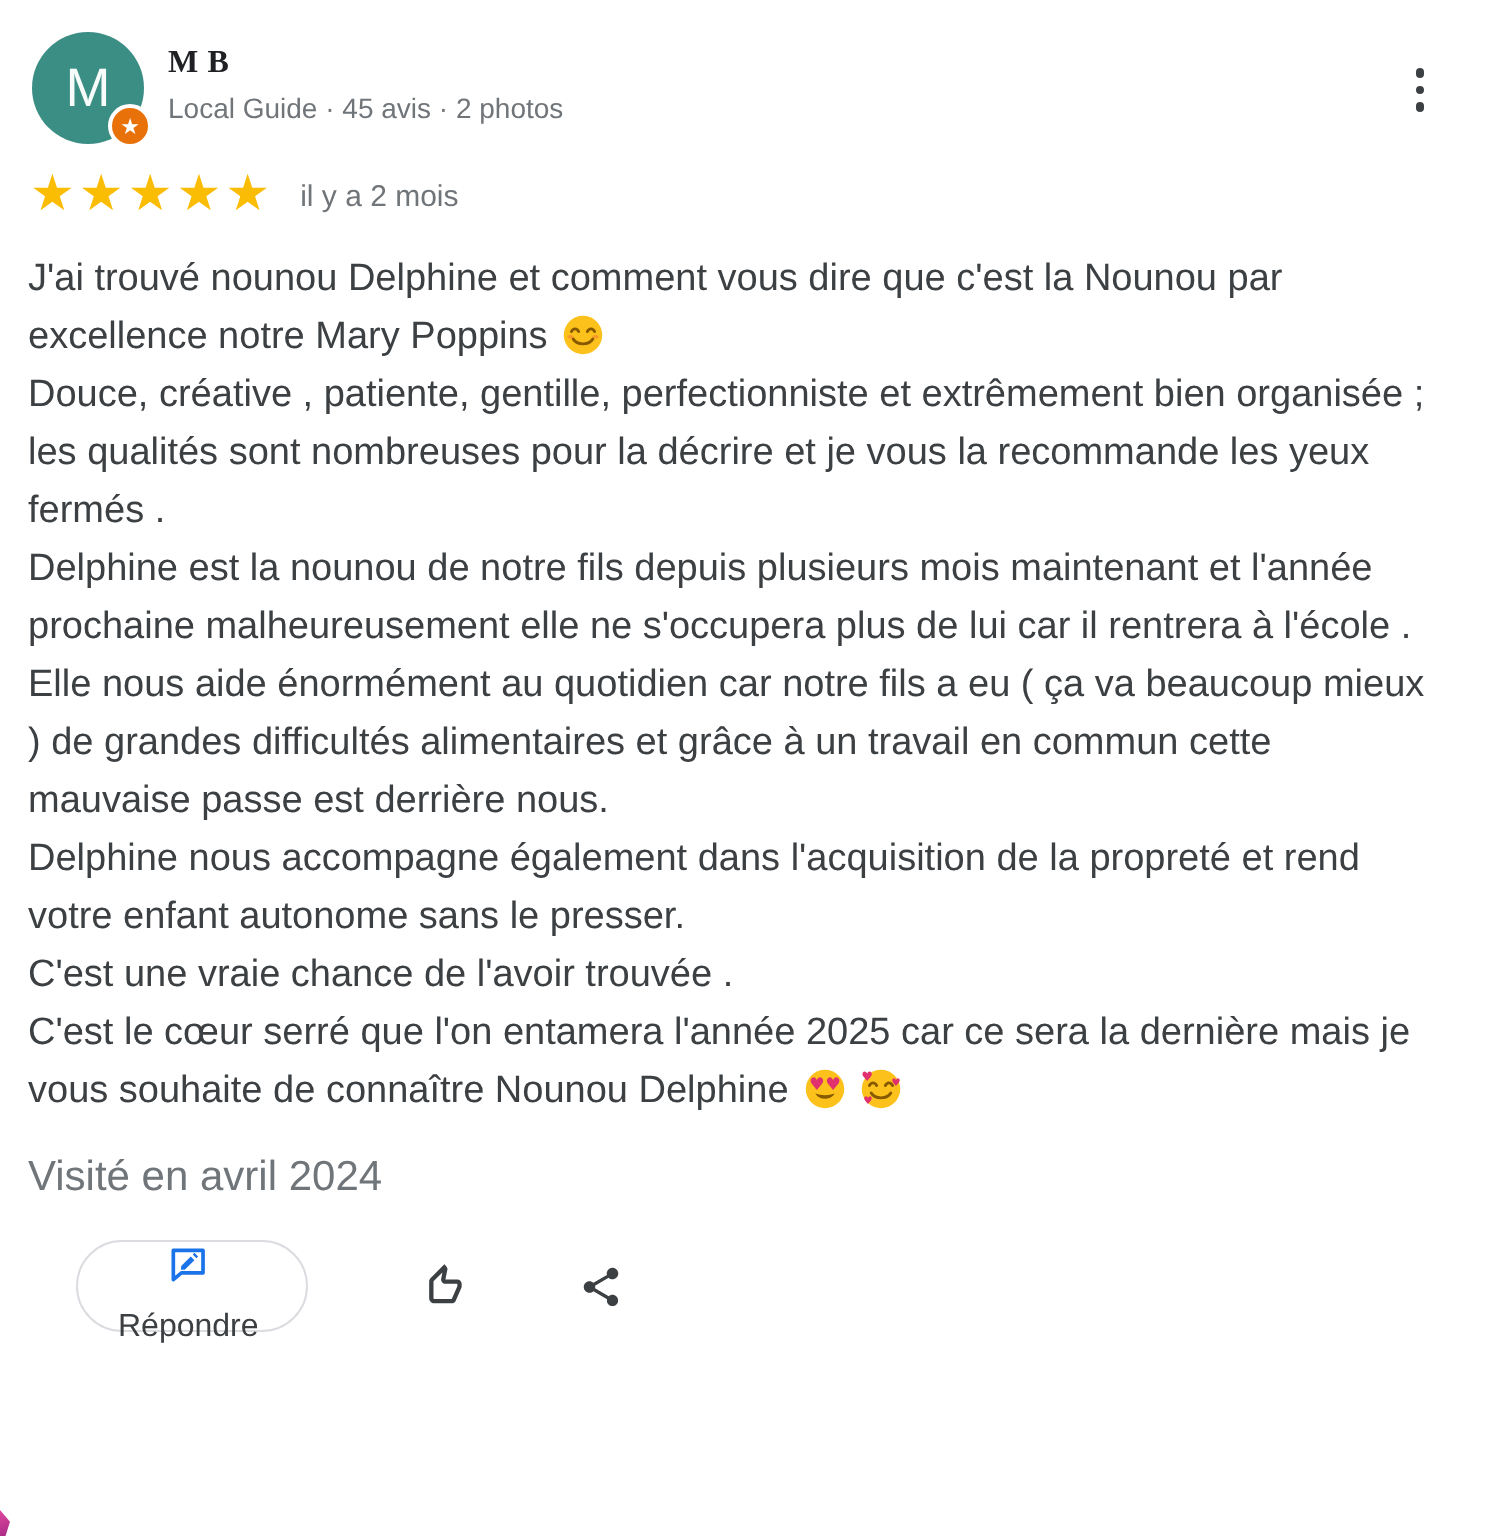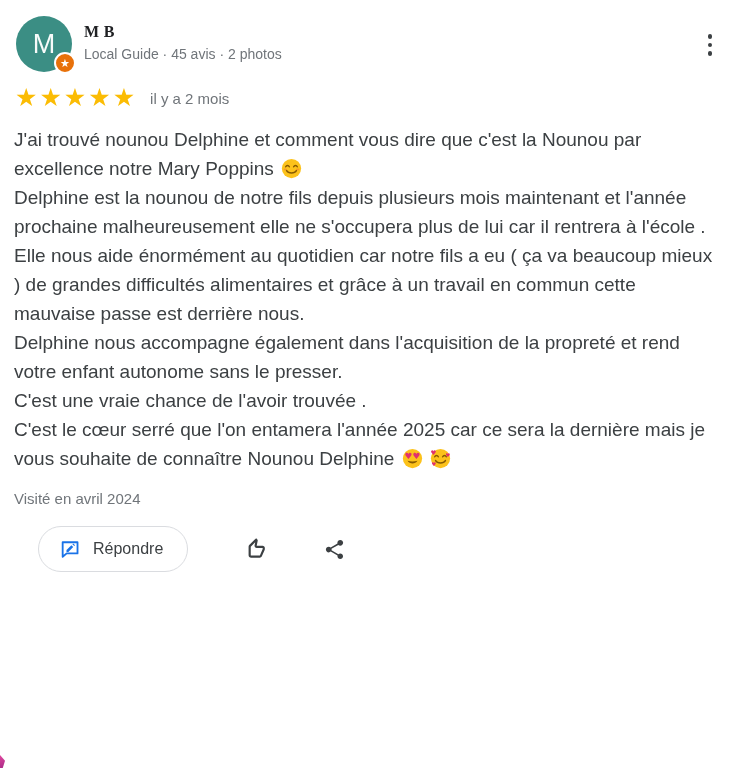--- a/index.html
+++ b/index.html
@@ -25,27 +25,27 @@
   
   .rating-row { display:flex; align-items:center; margin-top:13px; margin-left:1px; }
   .stars { color:#fbbc04; font-size:25px; letter-spacing:2px; line-height:1; }
   .time-ago { font-size:15px; color:#70757a; margin-left:13px; margin-top:2px; }
 
   
   .review-text { margin-top:15px; width:708px; font-size:19px; line-height:29px; color:#3c4043; }
   .para { }
   .emoji { vertical-align:-4px; margin-left:2px; }
 
-  .visited { margin-top:17px; font-size:15px; color:#70757a; }
+  .visited { margin-top:17px; font-size:21px; color:#70757a; }
 
   
   .actions { display:flex; align-items:center; margin-top:19px; margin-left:24px; }
   .reply-btn { display:flex; align-items:center; gap:12px; height:46px; padding:0 24px 0 20px;
                border:1px solid #dadce0; border-radius:24px; background:#fff; cursor:pointer;
-               font-family:"Liberation Sans", sans-serif; }
+               font-family:"Liberation Sans", sans-serif;flex-direction:column; }
   .reply-label { font-size:16px; color:#3c4043; }
   .icon-btn { background:none; border:none; cursor:pointer; padding:6px; display:flex; align-items:center; }
   .like-btn { margin-left:47px; }
   .share-btn { margin-left:44px; }
 
   .bottom-sliver { position:absolute; left:0; bottom:0; width:5px; height:13px;
                    background:linear-gradient(160deg,#e0479e,#a82a86); clip-path:polygon(0 0,100% 45%,55% 100%,0 100%); }
 </style>
 </head>
 <body>
@@ -75,20 +75,21 @@
 
   <div class="review-text">
     <div class="para rich-text">J'ai trouvé nounou Delphine et comment vous dire que c'est la Nounou par excellence notre Mary Poppins <svg class="emoji" width="21" height="21" viewBox="0 0 24 24">
           <circle cx="12" cy="12" r="11" fill="#FCC21B"></circle>
           <path d="M5.4 10c.9-2 3.2-2 4.1 0" fill="none" stroke="#875a00" stroke-width="1.7" stroke-linecap="round"></path>
           <path d="M14.5 10c.9-2 3.2-2 4.1 0" fill="none" stroke="#875a00" stroke-width="1.7" stroke-linecap="round"></path>
           <path d="M6.4 14.3c2.2 3.7 9 3.7 11.2 0" fill="none" stroke="#875a00" stroke-width="1.7" stroke-linecap="round"></path>
           <ellipse cx="4.8" cy="13" rx="1.7" ry="1" fill="#f77b36" opacity=".6"></ellipse>
           <ellipse cx="19.2" cy="13" rx="1.7" ry="1" fill="#f77b36" opacity=".6"></ellipse>
         </svg></div>
+    <div class="para rich-text">Douce, créative , patiente, gentille, perfectionniste et extrêmement bien organisée ; les qualités sont nombreuses pour la décrire et je vous la recommande les yeux fermés .</div>
     <div class="para rich-text">Delphine est la nounou de notre fils depuis plusieurs mois maintenant et l'année prochaine malheureusement elle ne s'occupera plus de lui car il rentrera à l'école .</div>
     <div class="para rich-text">Elle nous aide énormément au quotidien car notre fils a eu ( ça va beaucoup mieux ) de grandes difficultés alimentaires et grâce à un travail en commun cette mauvaise passe est derrière nous.</div>
     <div class="para rich-text">Delphine nous accompagne également dans l'acquisition de la propreté et rend votre enfant autonome sans le presser.</div>
     <div class="para rich-text">C'est une vraie chance de l'avoir trouvée .</div>
     <div class="para rich-text">C'est le cœur serré que l'on entamera l'année 2025 car ce sera la dernière mais je vous souhaite de connaître Nounou Delphine <svg class="emoji" width="21" height="21" viewBox="0 0 24 24">
           <circle cx="12" cy="12" r="11" fill="#FCC21B"></circle>
           <text x="7.4" y="12.6" font-size="10" text-anchor="middle" fill="#e0316e" font-family="DejaVu Sans">♥</text>
           <text x="16.6" y="12.6" font-size="10" text-anchor="middle" fill="#e0316e" font-family="DejaVu Sans">♥</text>
           <path d="M6.4 14.6c2.2 4 9 4 11.2 0q-5.6 1.8-11.2 0z" fill="#875a00"></path>
         </svg> <svg class="emoji" width="21" height="21" viewBox="0 0 24 24">

